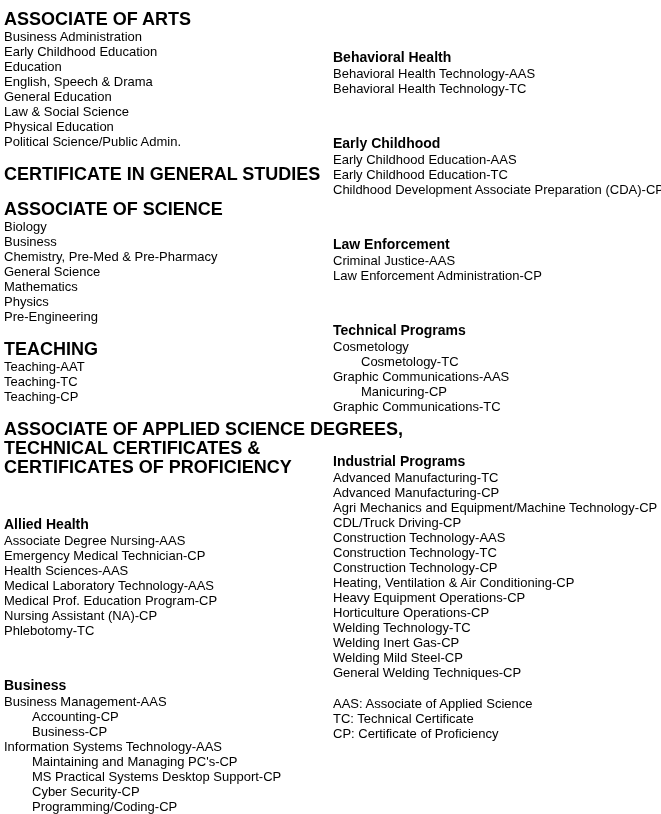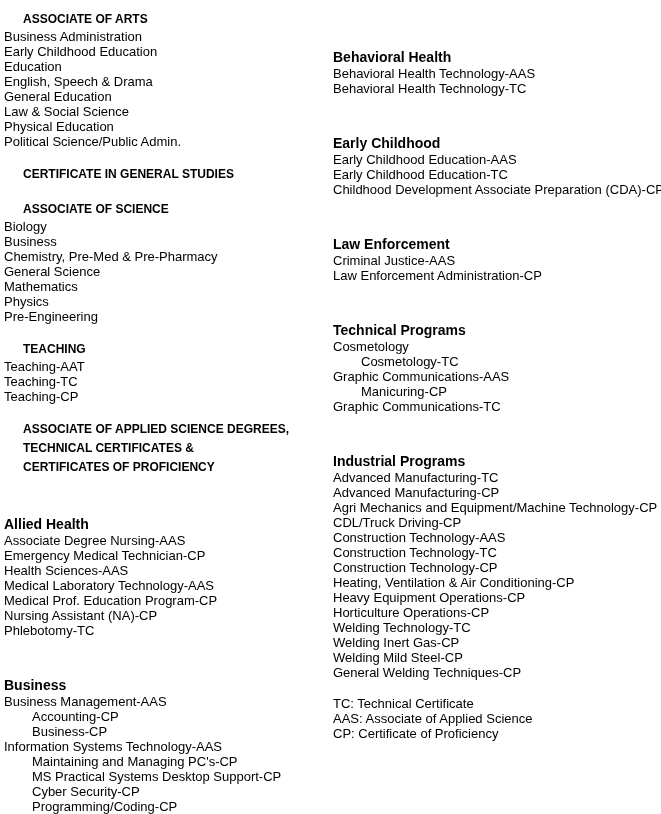--- a/index.html
+++ b/index.html
@@ -24,25 +24,24 @@
     width: 333px;
     padding-left: 4px;
   }
   .col-right {
     width: 328px;
     padding-left: 0;
   }
   .section { margin-top: 16px; }
   .section.first { margin-top: 0; }
   .major-title {
-    font-size: 12px;
+    font-size: 18px;
     line-height: 19px;
     font-weight: bold;
     white-space: nowrap;
-    margin-left: 19px;
   }
   .sub-title {
     font-size: 14px;
     line-height: 17px;
     font-weight: bold;
     white-space: nowrap;
     margin-top: 39px;
   }
   .item {
     font-size: 13px;
@@ -156,18 +155,18 @@
         <div class="item">Construction Technology-CP</div>
         <div class="item">Heating, Ventilation &amp; Air Conditioning-CP</div>
         <div class="item">Heavy Equipment Operations-CP</div>
         <div class="item">Horticulture Operations-CP</div>
         <div class="item">Welding Technology-TC</div>
         <div class="item">Welding Inert Gas-CP</div>
         <div class="item">Welding Mild Steel-CP</div>
         <div class="item">General Welding Techniques-CP</div>
       </div>
       <div class="section">
+        <div class="legend-item">AAS: Associate of Applied Science</div>
         <div class="legend-item">TC: Technical Certificate</div>
-        <div class="legend-item">AAS: Associate of Applied Science</div>
         <div class="legend-item">CP: Certificate of Proficiency</div>
       </div>
     </div>
 </div>
 
 </body></html>

